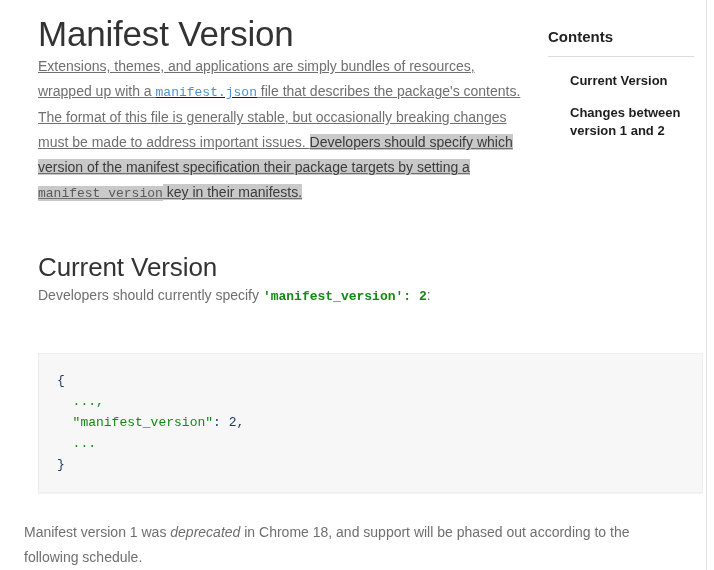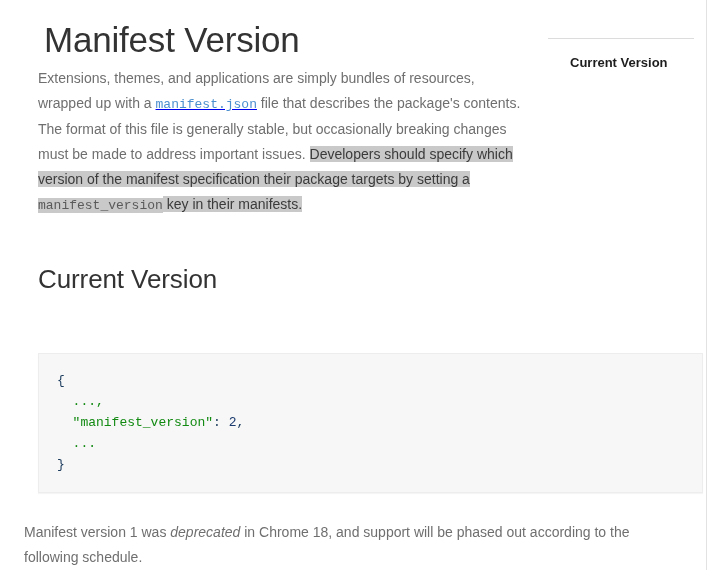--- a/index.html
+++ b/index.html
@@ -45,21 +45,21 @@
     height: 570px;
     background: #e2e2e2;
   }
 
   
   .page-title {
     font-size: 35px;
     font-weight: 400;
     color: #333333;
     line-height: 1.15;
-    margin: 6px;
+    margin: 0;
     padding-top: 14px;
     letter-spacing: -0.2px;
   }
 
   .section-title {
     font-size: 26px;
     font-weight: 400;
     color: #333333;
     line-height: 1.2;
     margin: 0;
@@ -67,21 +67,21 @@
   }
 
   
   p.body {
     font-size: 14px;
     line-height: 25px;
     color: #6f6f6f;
     margin: 0;
   }
 
-  .intro { margin-top: 22px; width: 486px; }
+  .intro { margin-top: 22px; width: 486px; text-decoration: underline; }
 
   code.inline {
     font-family: "Liberation Mono", "DejaVu Sans Mono", monospace;
     font-size: 13px;
     color: #4d90cf;
   }
   code.inline-plain {
     font-family: "Liberation Mono", "DejaVu Sans Mono", monospace;
     font-size: 13px;
     color: #5a5a5a;
@@ -196,37 +196,44 @@
   <div class="main-col">
 
     <h1 class="page-title">Manifest Version</h1>
 
     <p class="body intro">
       <span>Extensions, themes, and applications are simply bundles of resources, wrapped up with a </span><a href="#" class="inline"><code class="inline">manifest.json</code></a><span> file that describes the package's contents. The format of this file is generally stable, but occasionally breaking changes must be made to address important issues. </span><span class="sel">Developers should specify which version of the manifest specification their package targets by setting a </span><code class="inline-plain sel">manifest_version</code><span class="sel"> key in their manifests.</span>
     </p>
 
     <h2 class="section-title current-version-head">Current Version</h2>
 
+    <p class="body current-version-para">
+      <span>Developers should currently specify </span><code class="green">'manifest_version': 2</code><span>:</span>
+    </p>
 
   </div>
 
   <div class="codeblock">
     <pre><span class="tok-punct">{</span>
   <span class="tok-ell">...,</span>
   <span class="tok-str">"manifest_version"</span><span class="tok-punct">: </span><span class="tok-num">2</span><span class="tok-punct">,</span>
   <span class="tok-ell">...</span>
 <span class="tok-punct">}</span></pre>
   </div>
 
   <p class="body closing-para">
     <span>Manifest version 1 was </span><em class="ital">deprecated</em><span> in Chrome 18, and support will be phased out according to the following schedule.</span>
   </p>
 
   <div class="toc-col">
+    <div class="toc-title">Contents</div>
     <div class="toc-rule"></div>
     <ul class="toc-list">
       <li class="toc-item">
         <a href="#" class="toc-link">Current Version</a>
       </li>
+      <li class="toc-item">
+        <a href="#" class="toc-link">Changes between version 1 and 2</a>
+      </li>
     </ul>
   </div>
 
 </div>
 
 </body></html>

